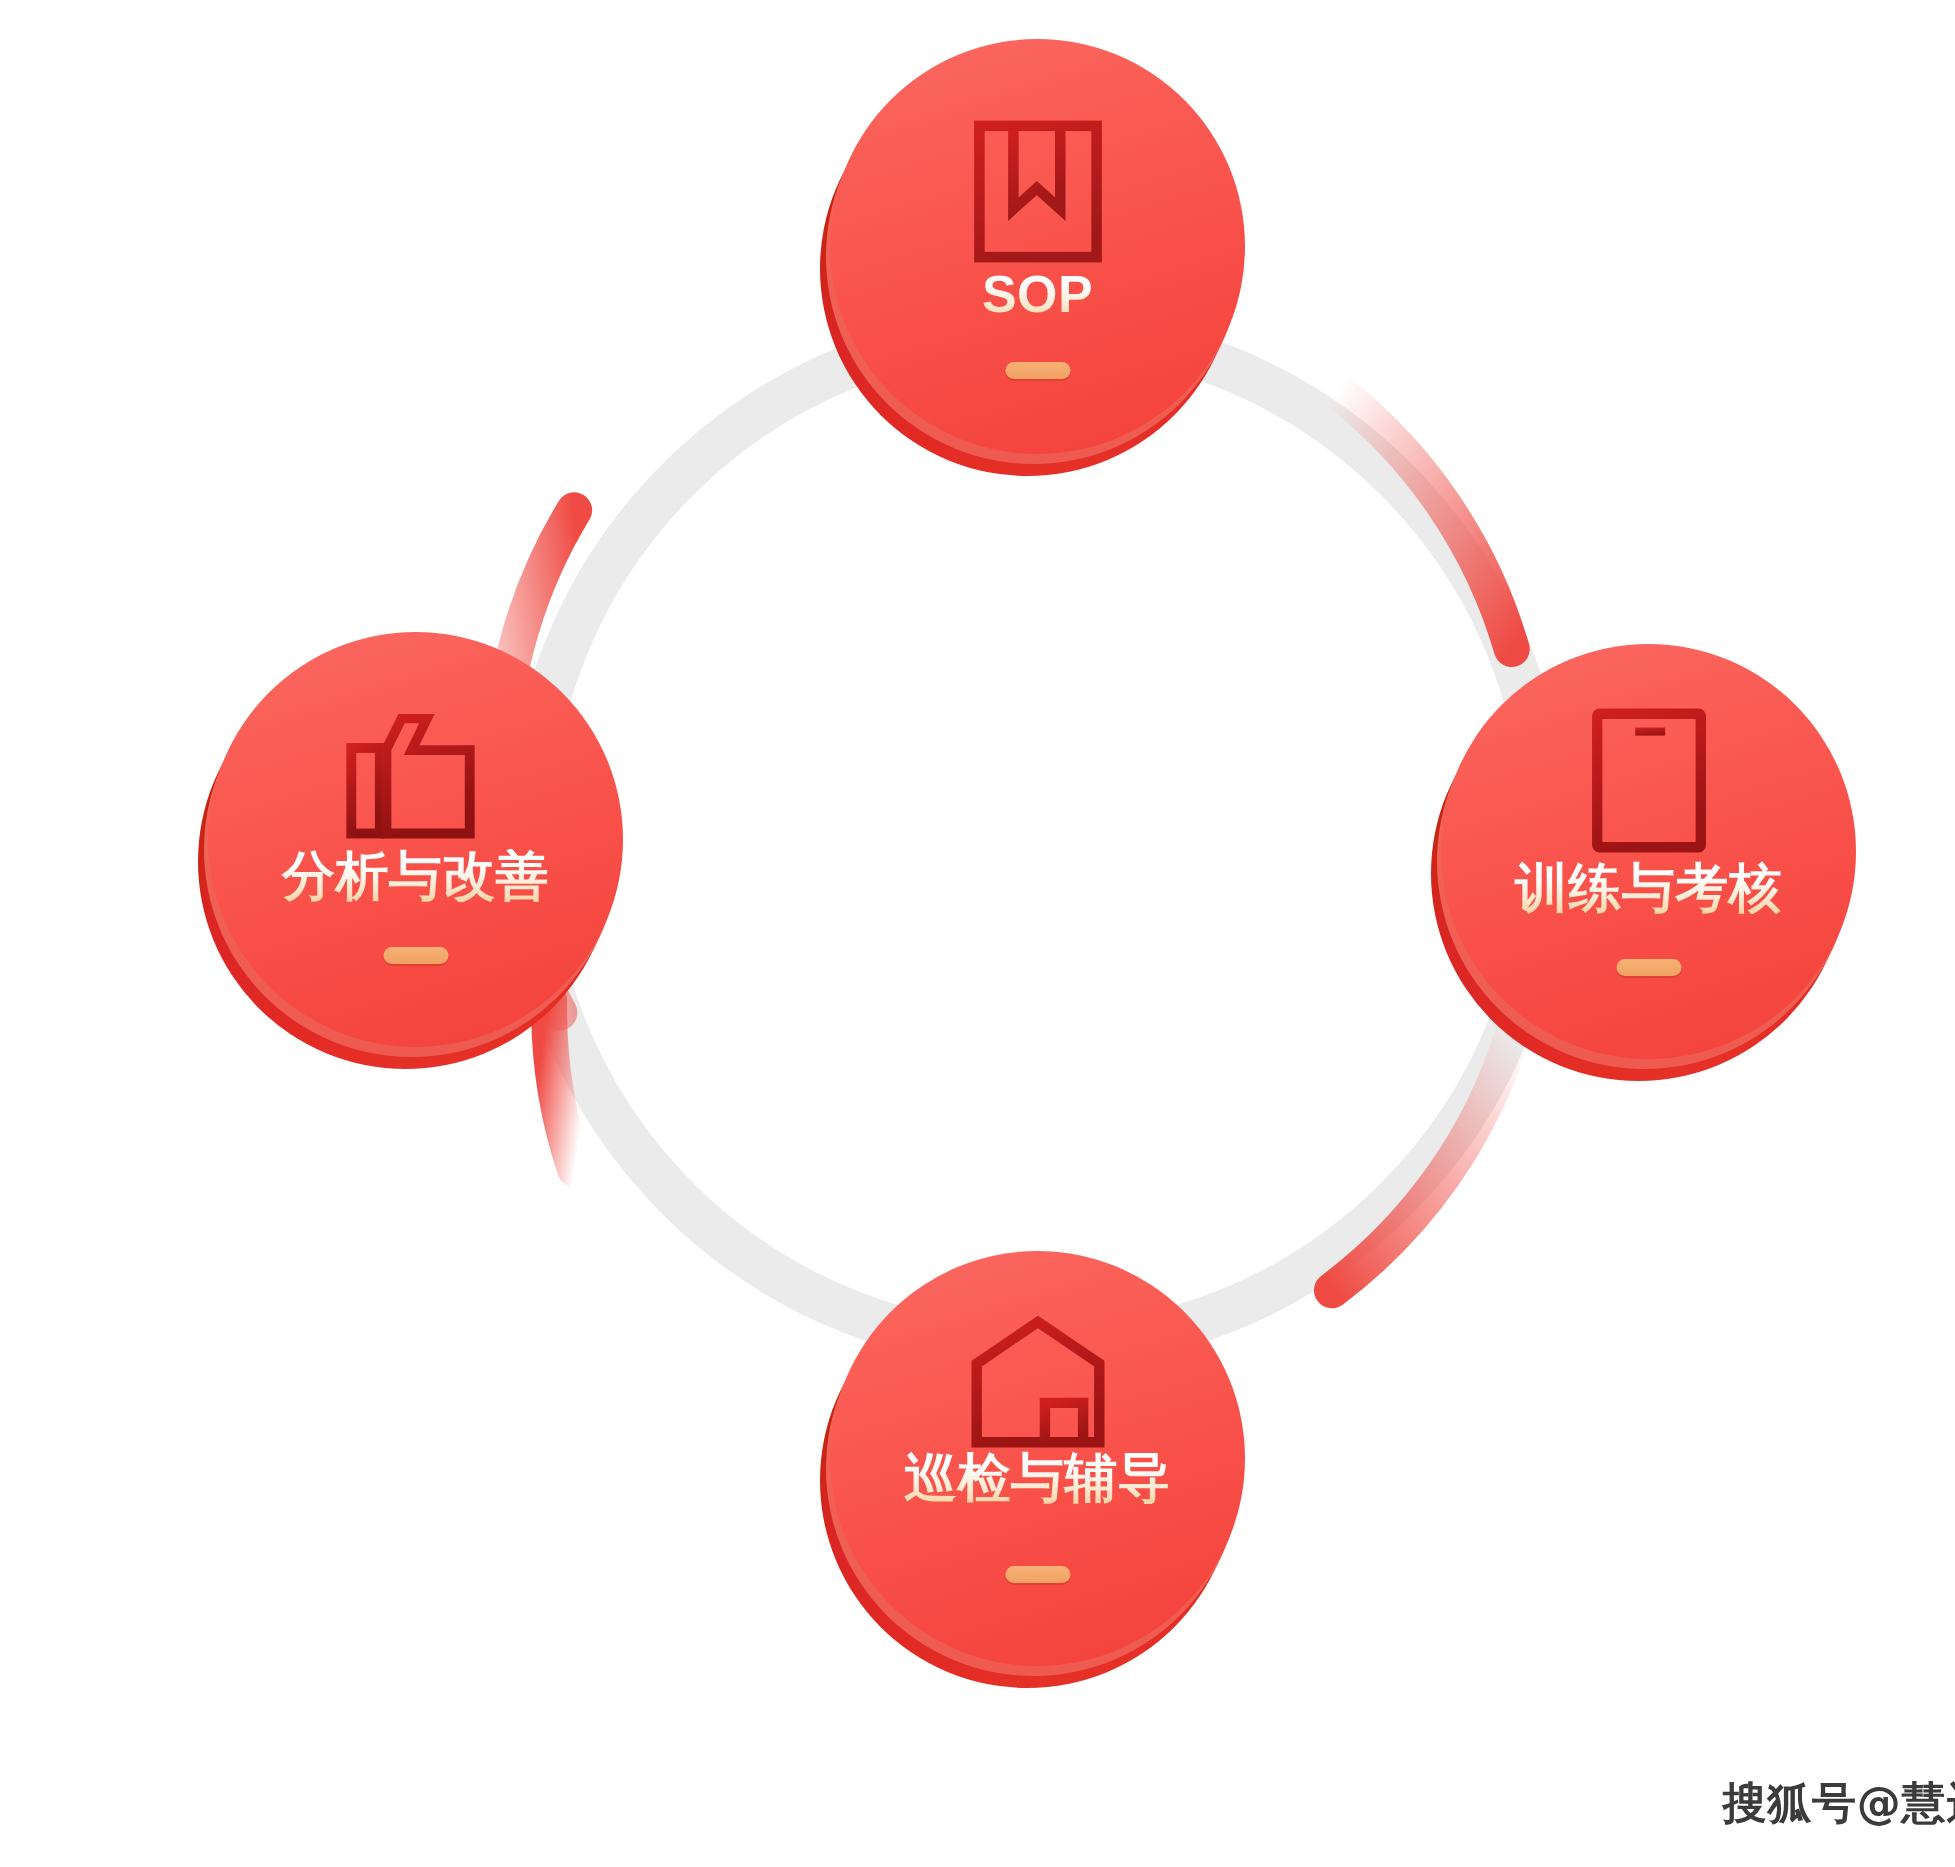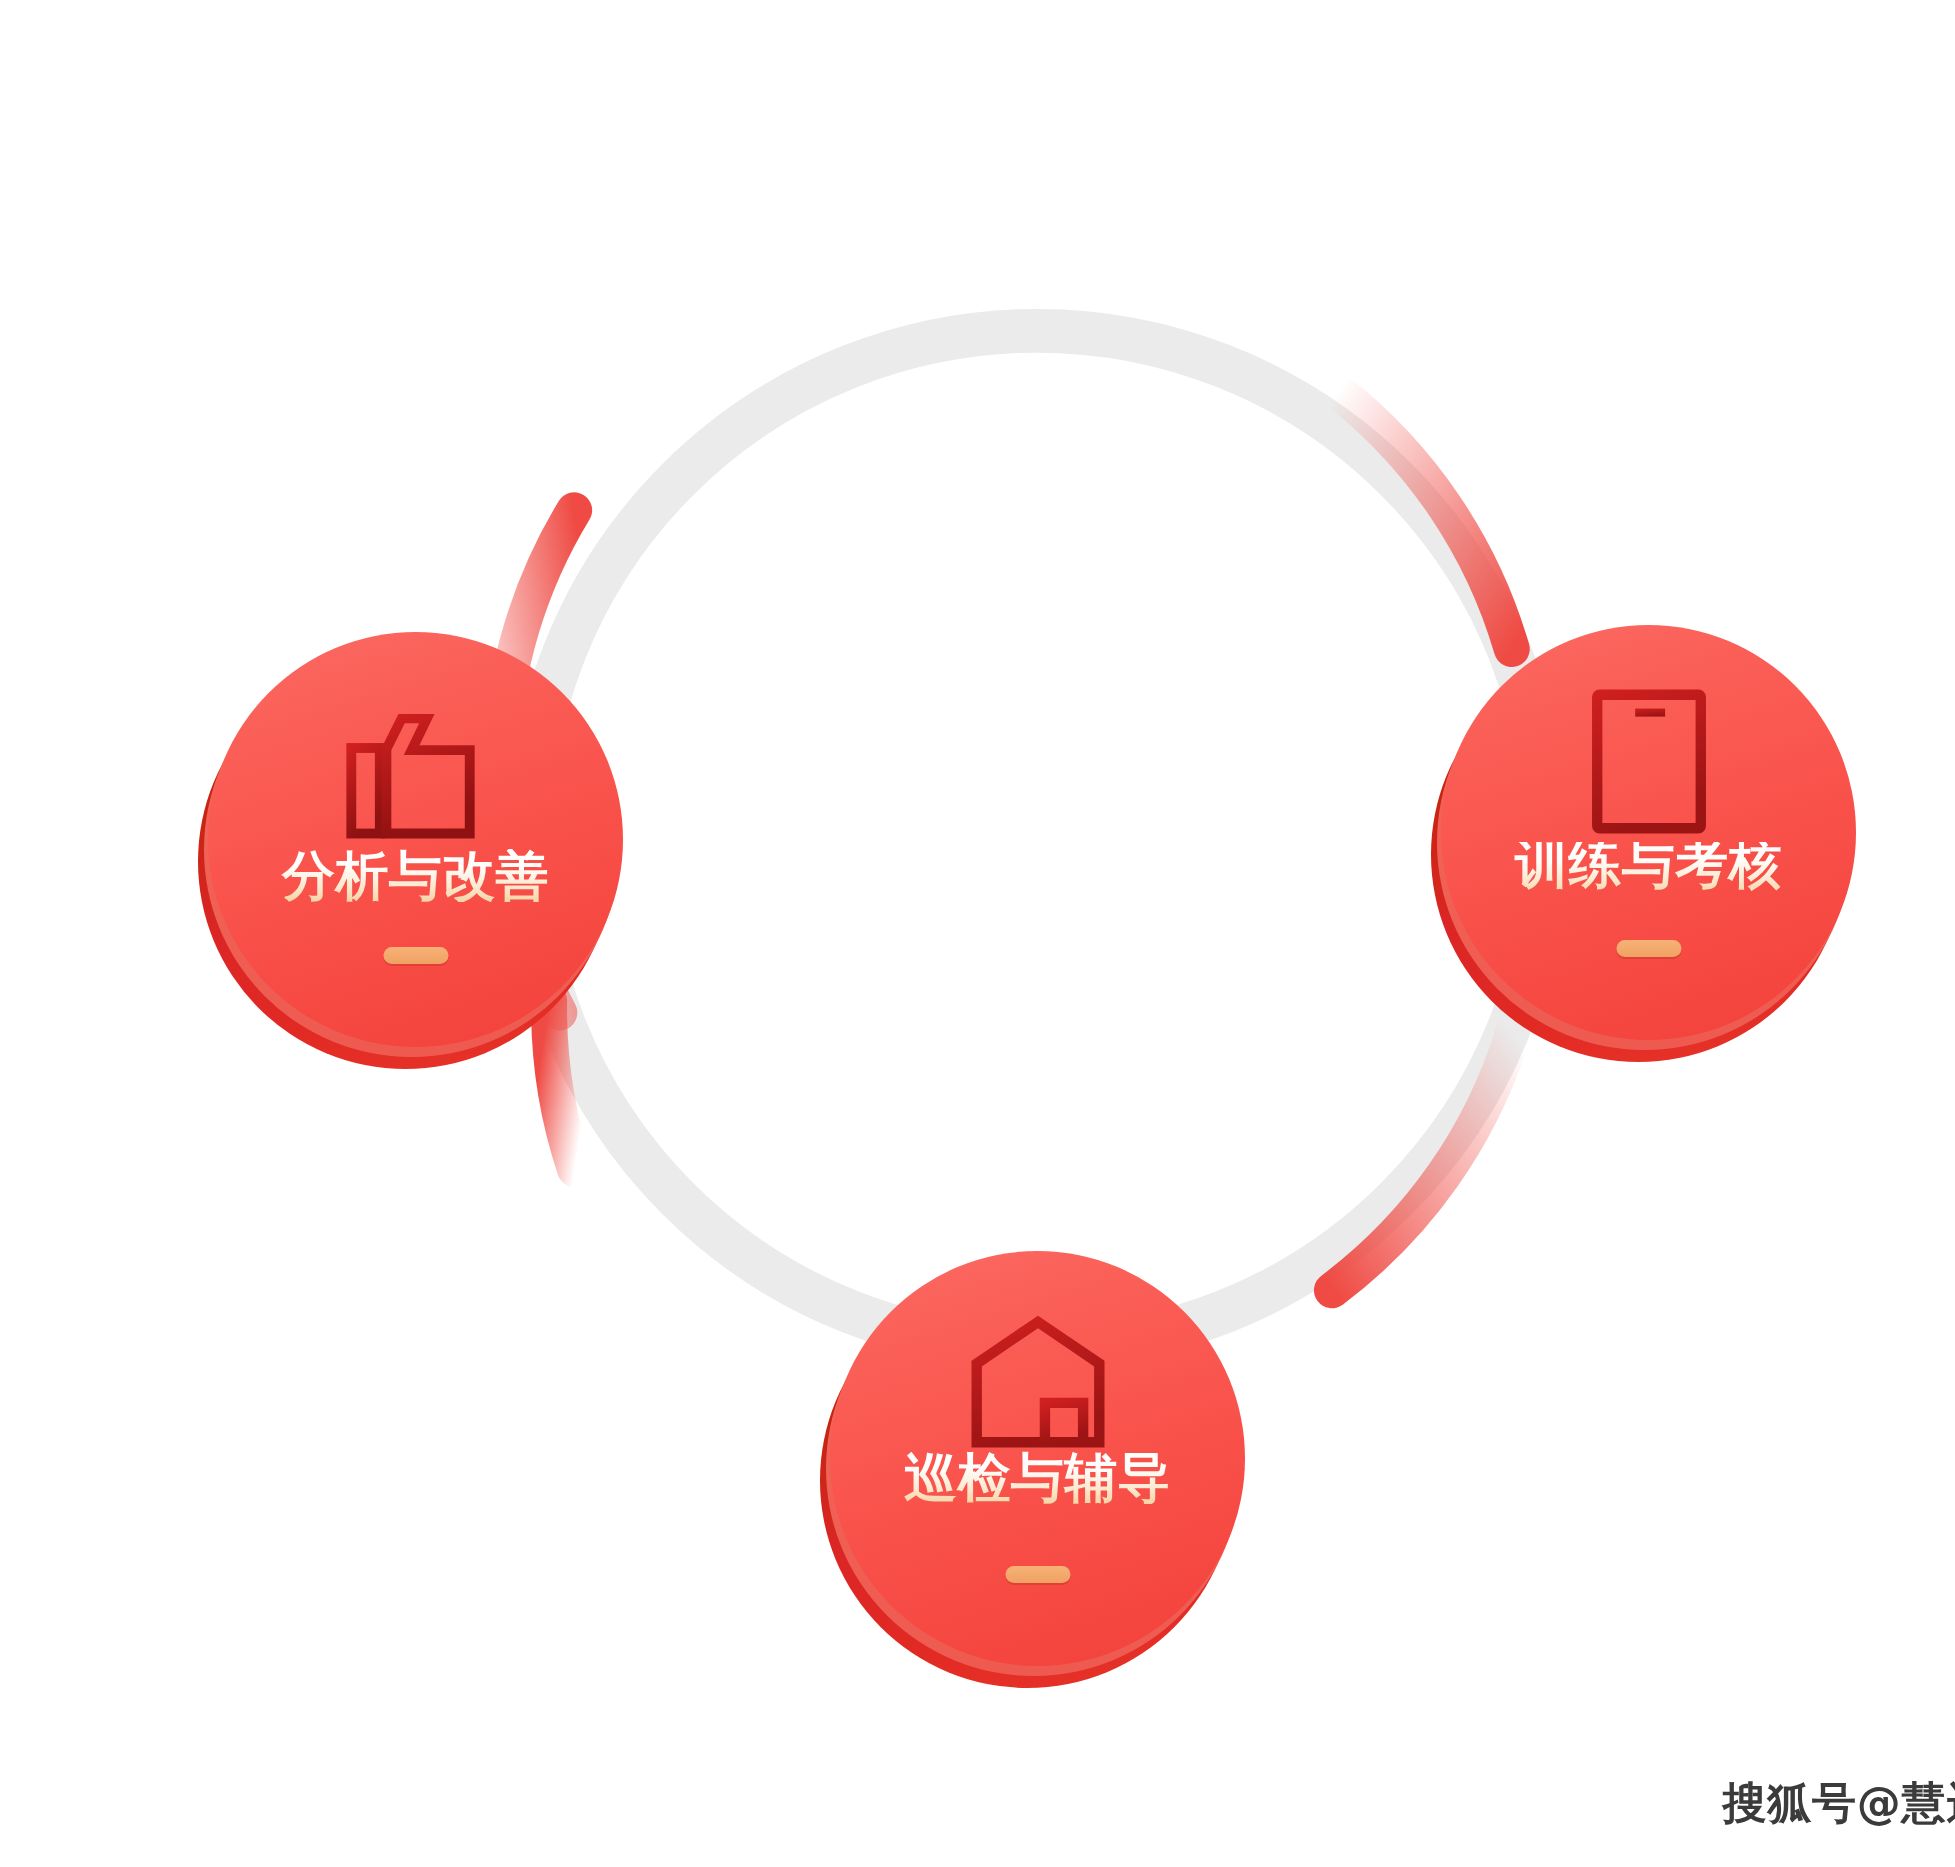--- a/index.html
+++ b/index.html
@@ -114,21 +114,21 @@
     transform: translateX(-50%);
     width: 65px;
     height: 17px;
     border-radius: 8.6px;
     background: linear-gradient(180deg, #f7b276 0%, #f0a163 100%);
     box-shadow: 0 2px 0 rgba(175, 40, 20, 0.30);
   }
 
   
   #node-sop      { left: 830px; top: 39px;  }
-  #node-training { left: 1441px; top: 625px; font-family: Liberation Mono, monospace; }
+  #node-training { left: 1441px; top: 644px; }
   #node-patrol   { left: 830px; top: 1251px; }
   #node-analysis { left: 208px;  top: 632px; }
 
   
   #node-sop      .node-label { top: 229px; font-size: 52px; }
   #node-training .node-label { top: 217px; font-size: 53px; }
   #node-patrol   .node-label { top: 200px; font-size: 53px; }
   #node-analysis .node-label { top: 217px; font-size: 53px; }
 
   #node-sop      .node-icon { top: 81px; }
@@ -189,20 +189,41 @@
 
     <path d="M 1430 2590 A 1300 1300 0 0 1 1468 1305" fill="none" stroke="url(#gradTL)" stroke-width="92" stroke-linecap="round"></path>
 
     <path d="M 3420 1000 A 1300 1300 0 0 1 3866 1660" fill="none" stroke="url(#gradTR)" stroke-width="92" stroke-linecap="round"></path>
 
     <path d="M 3870 2640 A 1300 1300 0 0 1 3406 3300" fill="none" stroke="url(#gradBR)" stroke-width="92" stroke-linecap="round"></path>
 
     <path d="M 1470 2990 A 1300 1300 0 0 1 1404 2560" fill="none" stroke="url(#gradBL)" stroke-width="92" stroke-linecap="round"></path>
   </svg>
 
+  <div class="node" id="node-sop">
+    <div class="coin-base"></div>
+    <div class="coin-rim"></div>
+    <div class="coin-face"></div>
+    <div class="coin-inner">
+      <div class="node-icon">
+        <svg width="129" height="143" viewBox="0 0 110 122">
+          <defs>
+            <linearGradient id="icoSop" x1="0" y1="0" x2="0.35" y2="1">
+              <stop offset="0%" stop-color="#cf1f1f"></stop>
+              <stop offset="100%" stop-color="#a31818"></stop>
+            </linearGradient>
+          </defs>
+          <rect x="5" y="5" width="100" height="112" fill="none" stroke="url(#icoSop)" stroke-width="9"></rect>
+          <path d="M 34 9 L 34 76 L 54 58 L 74 76 L 74 9" fill="none" stroke="url(#icoSop)" stroke-width="9"></path>
+        </svg>
+      </div>
+      <div class="node-label">SOP</div>
+      <div class="node-dash"></div>
+    </div>
+  </div>
 
   <div class="node" id="node-training">
     <div class="coin-base"></div>
     <div class="coin-rim"></div>
     <div class="coin-face"></div>
     <div class="coin-inner">
       <div class="node-icon">
         <svg width="116" height="145" viewBox="0 0 100 126">
           <defs>
             <linearGradient id="icoTrain" x1="0" y1="0" x2="0.35" y2="1">

